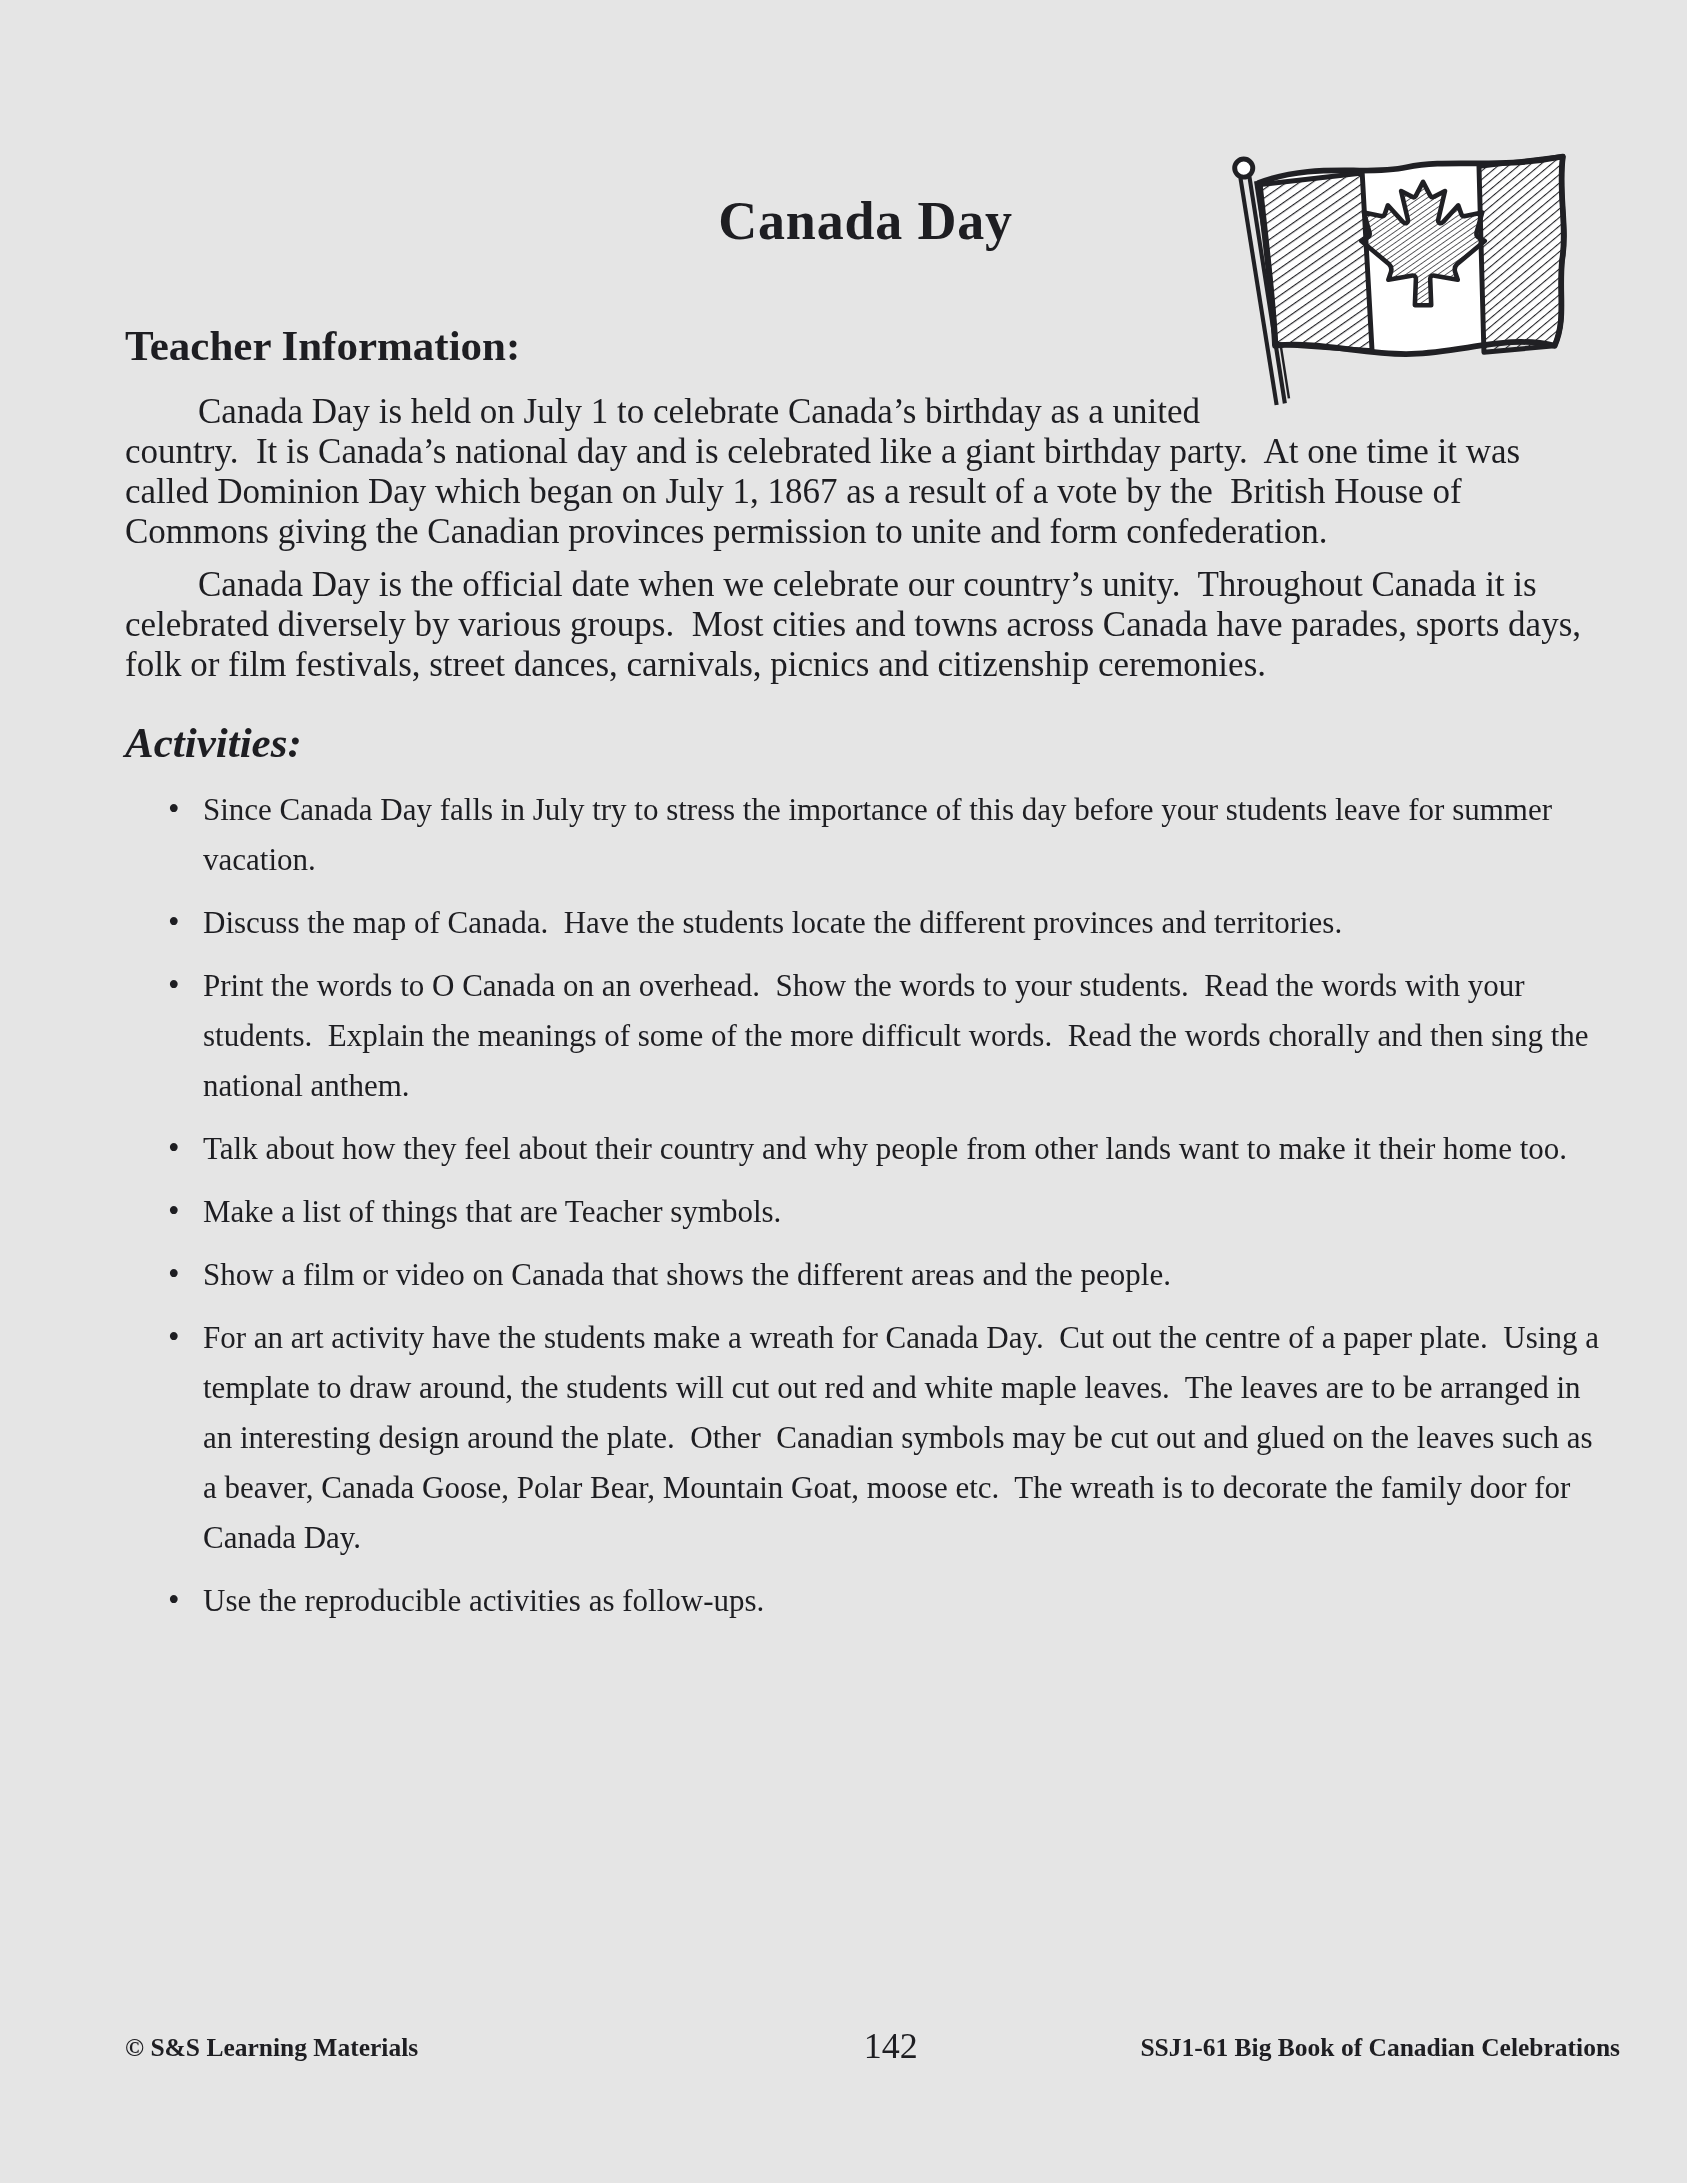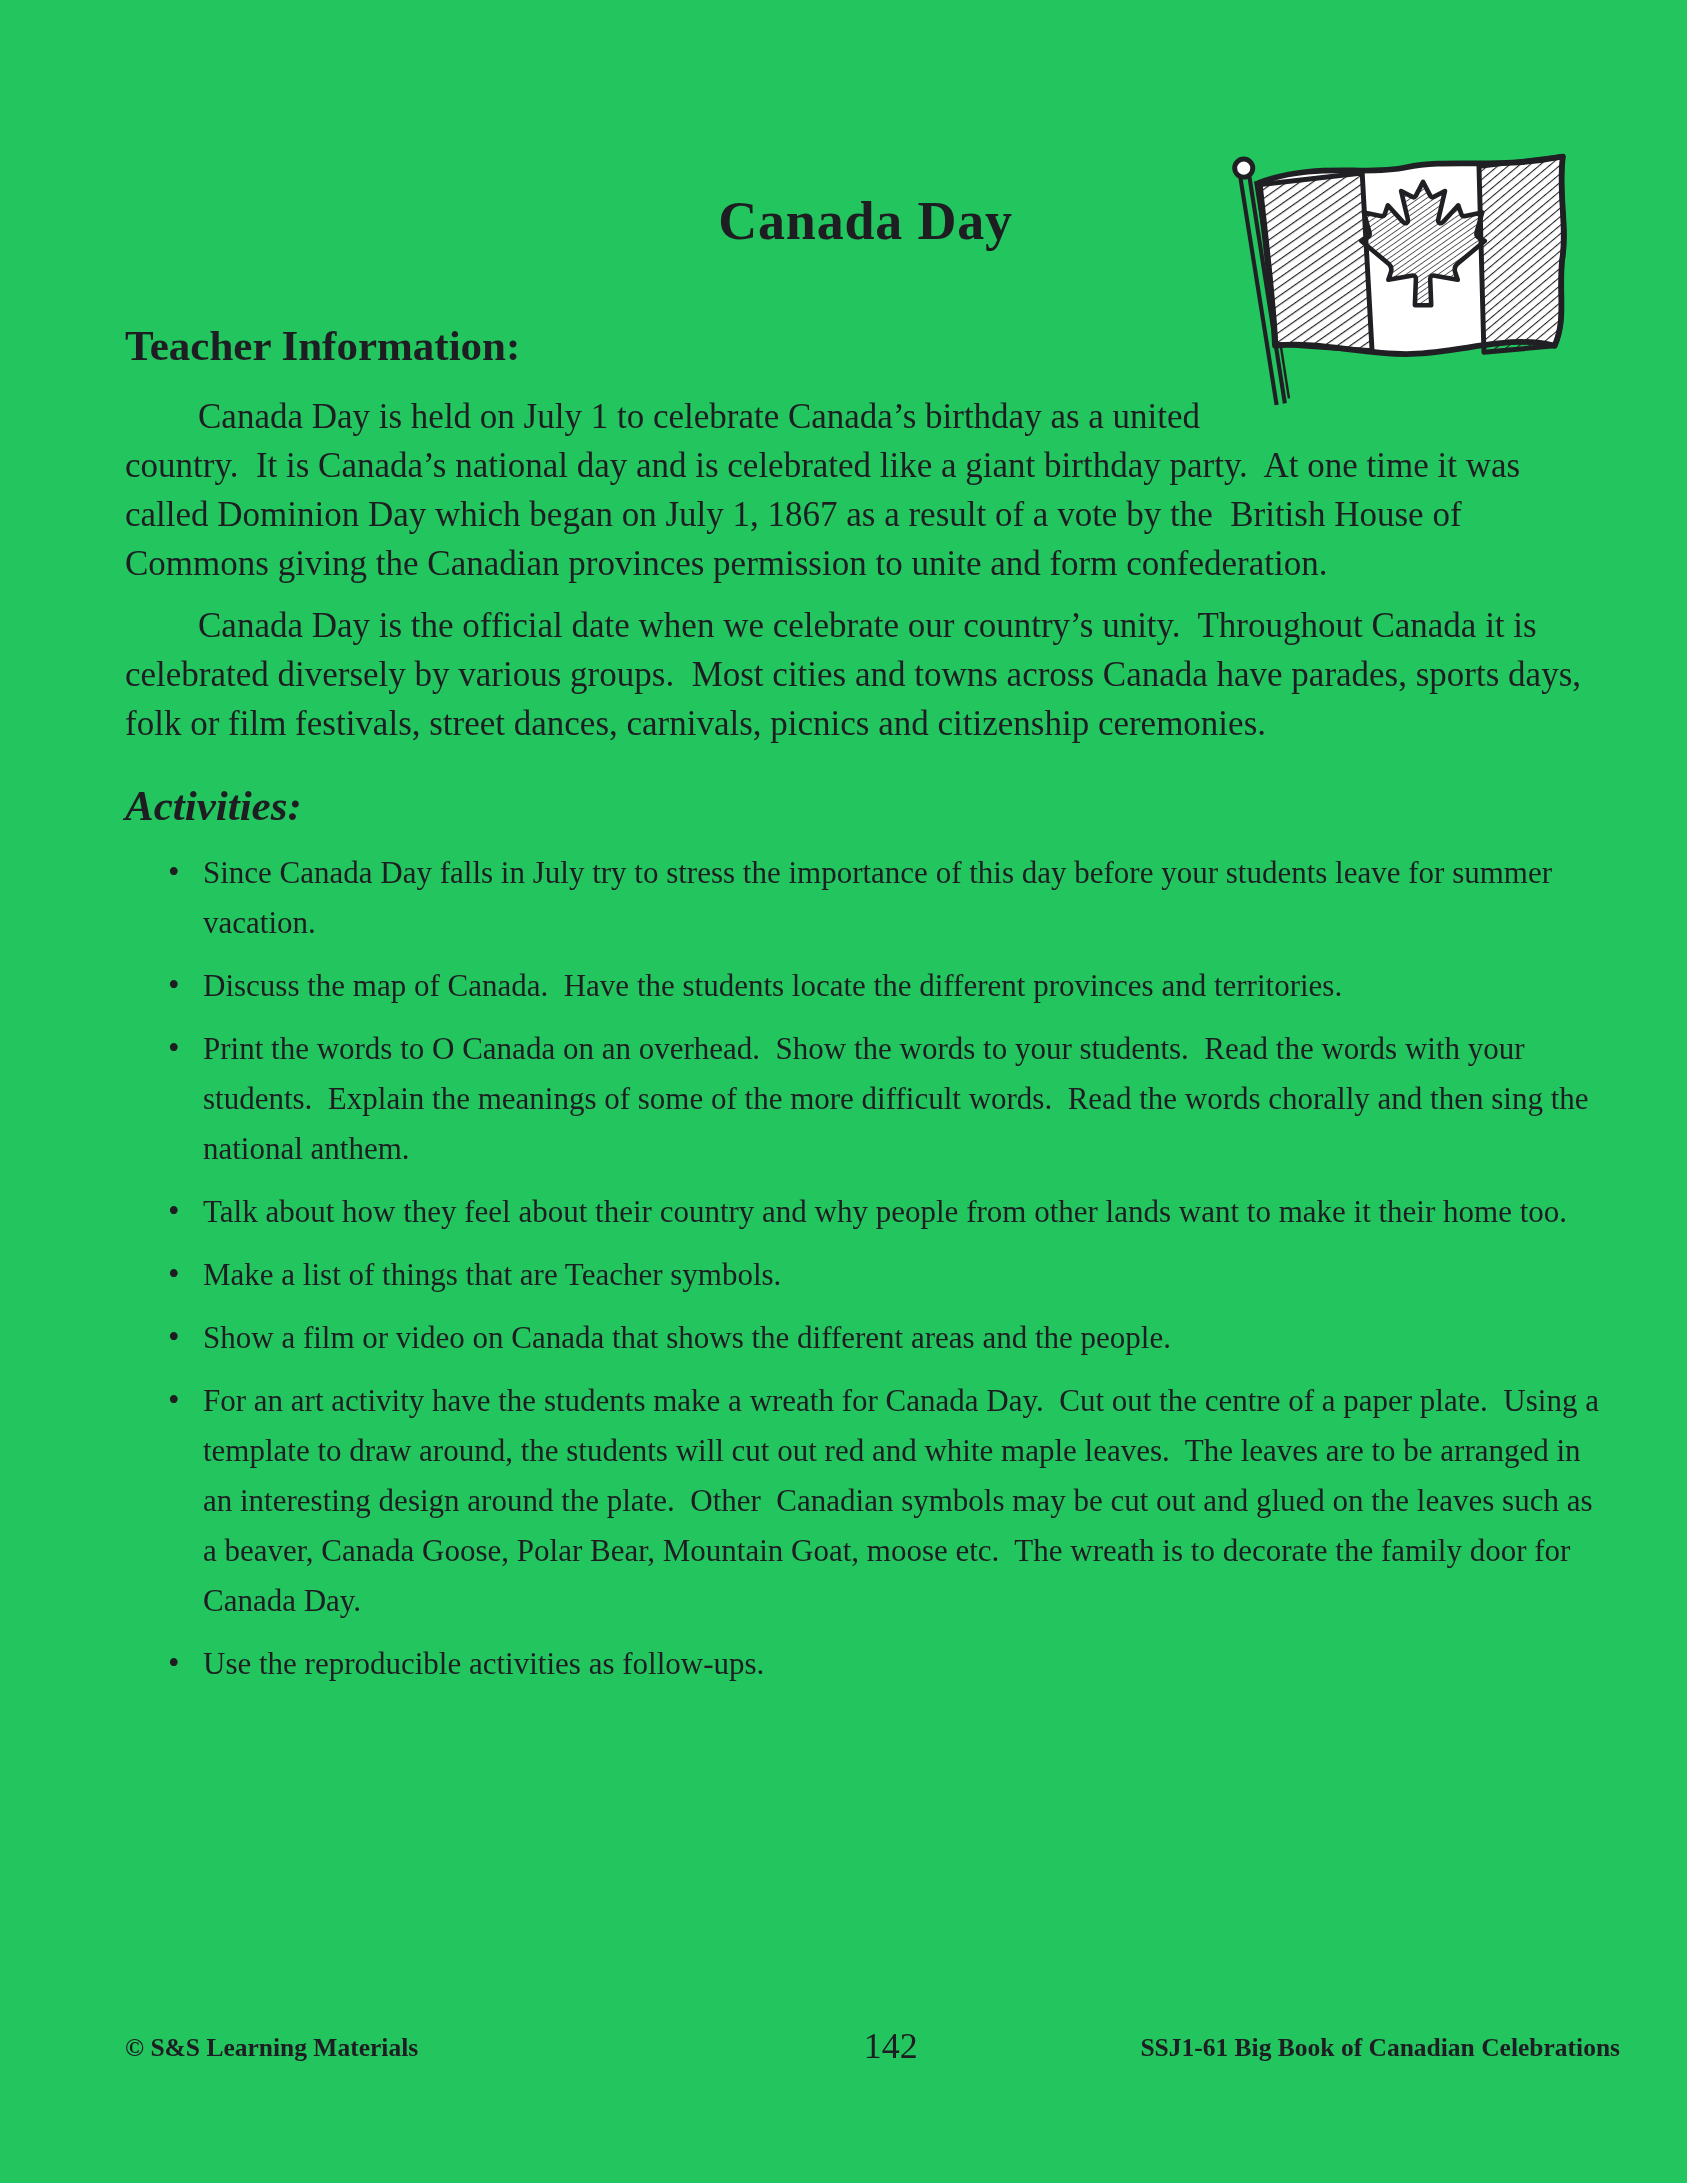--- a/index.html
+++ b/index.html
@@ -10,21 +10,21 @@
     position: relative;
     font-family: "Liberation Serif", "DejaVu Serif", serif;
     color: #1e1e22;
     -webkit-font-smoothing: antialiased;
   }
   .page {
     position: relative;
     width: 1687px;
     height: 2183px;
     overflow: hidden;
-    background: #22c55e;
+    background: #e5e5e5;
   }
   .content {
     position: relative;
     padding: 0 81px 0 125px; 
   }
   .doc-title {
     padding-top: 194px;
     text-align: center;
     font-size: 54px;
     font-weight: bold;
@@ -34,21 +34,21 @@
   .section-heading {
     font-size: 43px;
     font-weight: bold;
     line-height: 1.0;
   }
   .heading-teacher { margin-top: 76px; }
   .heading-activities { margin-top: 36px; font-style: italic; }
   .body-par {
     margin-top: 25px;
     font-size: 35px;
-    line-height: 49px;
+    line-height: 40px;
     text-indent: 73px;
     white-space: pre-wrap;
     text-align: left;
   }
   .body-par + .body-par { margin-top: 13px; }
   
   .flag-spacer {
     float: right;
     width: 354px;
     height: 46px;

